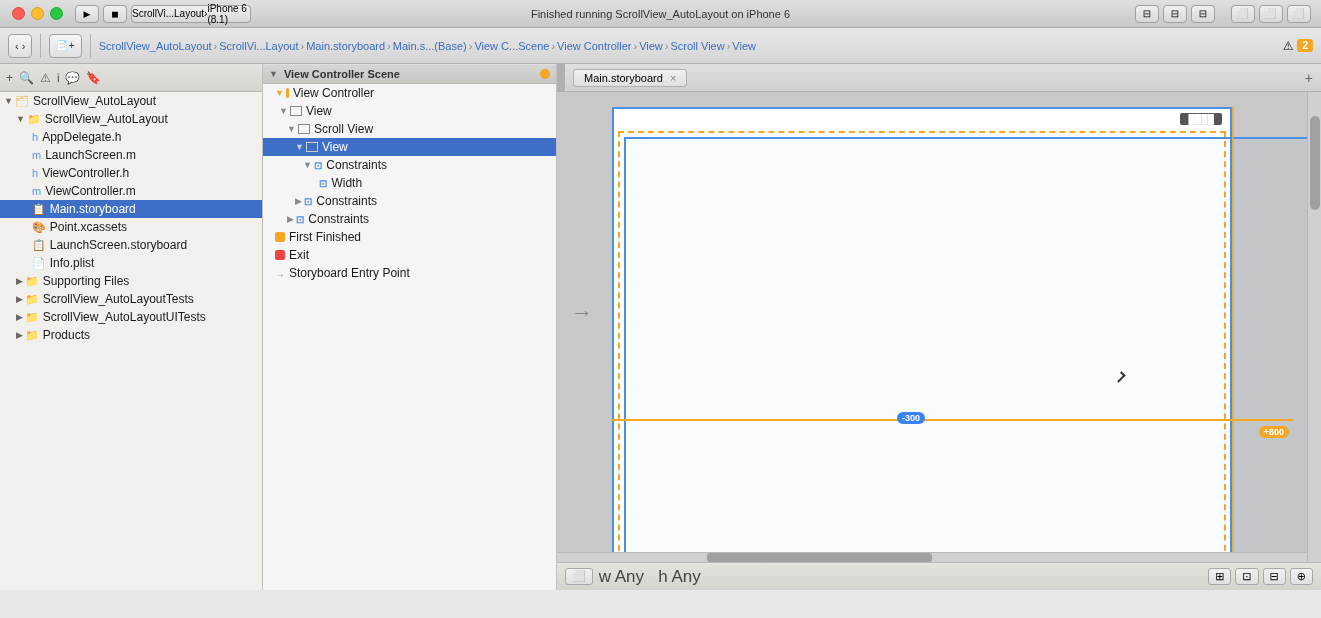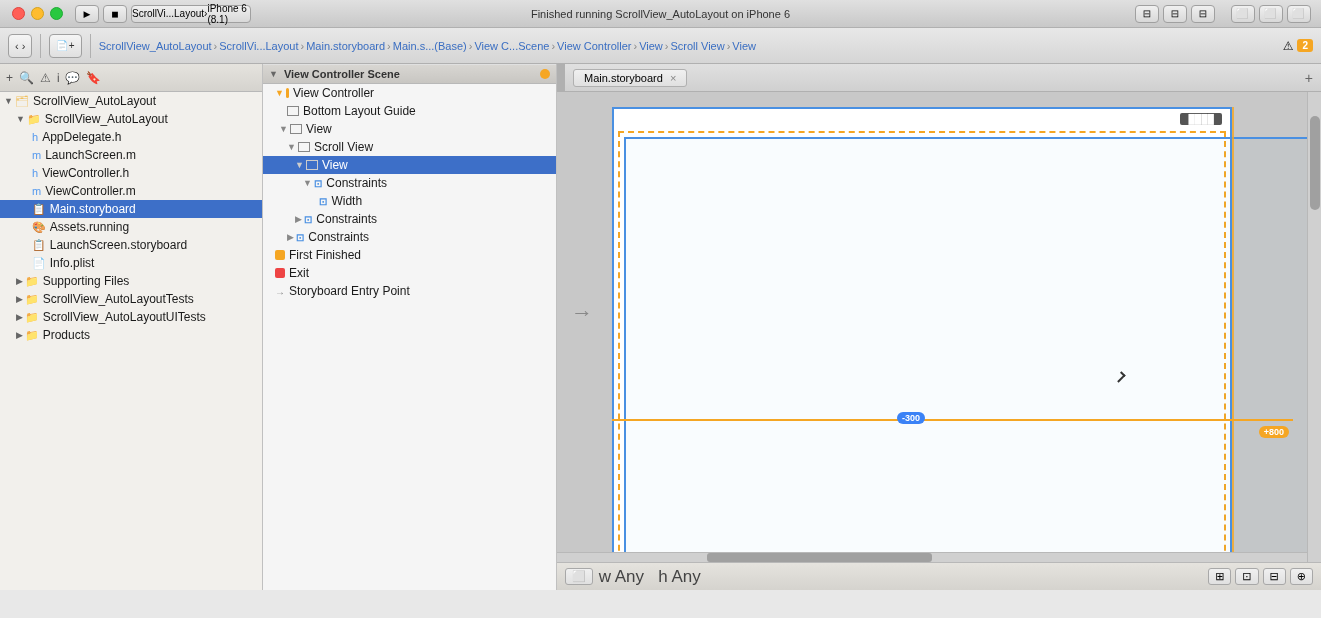--- a/index.html
+++ b/index.html
@@ -306,21 +306,21 @@
 
     <div class="nav-item selected">
       <span style="display:inline-block;width:28px"></span>
       <span class="nav-icon">📋</span>
       <span>Main.storyboard</span>
     </div>
 
     <div class="nav-item">
       <span style="display:inline-block;width:28px"></span>
       <span class="nav-icon">🎨</span>
-      <span>Assets.running</span>
+      <span>Point.xcassets</span>
     </div>
 
     <div class="nav-item">
       <span style="display:inline-block;width:28px"></span>
       <span class="nav-icon">📋</span>
       <span>LaunchScreen.storyboard</span>
     </div>
 
     <div class="nav-item">
       <span style="display:inline-block;width:28px"></span>
@@ -367,25 +367,20 @@
     </div>
 
     <div class="outline-item">
       <span style="display:inline-block;width:8px"></span>
       <span class="nav-arrow" style="color:#f5a623;">▼</span>
       <span style="display:inline-block;width:3px;height:10px;background:#f5a623;border-radius:50%;margin-right:4px;border-radius:2px;"></span>
       <span>View Controller</span>
     </div>
 
 
-    <div class="outline-item">
-      <span style="display:inline-block;width:20px"></span>
-      <span style="display:inline-block;width:12px;height:10px;border:1px solid #888;margin-right:4px;"></span>
-      <span>Bottom Layout Guide</span>
-    </div>
 
     <div class="outline-item">
       <span style="display:inline-block;width:12px"></span>
       <span class="nav-arrow">▼</span>
       <span style="display:inline-block;width:12px;height:10px;border:1px solid #888;margin-right:4px;"></span>
       <span>View</span>
     </div>
 
     <div class="outline-item">
       <span style="display:inline-block;width:20px"></span>

